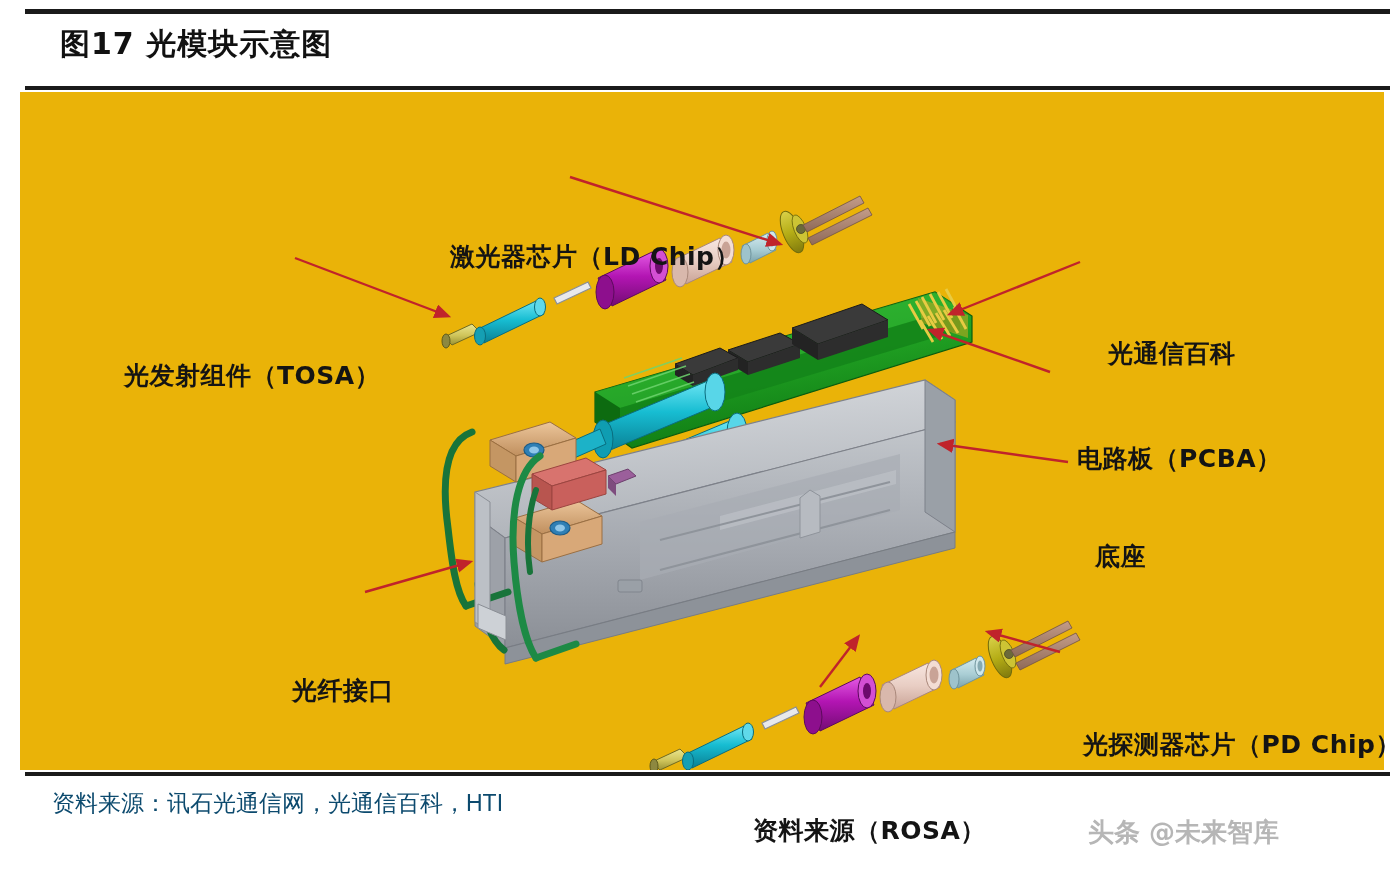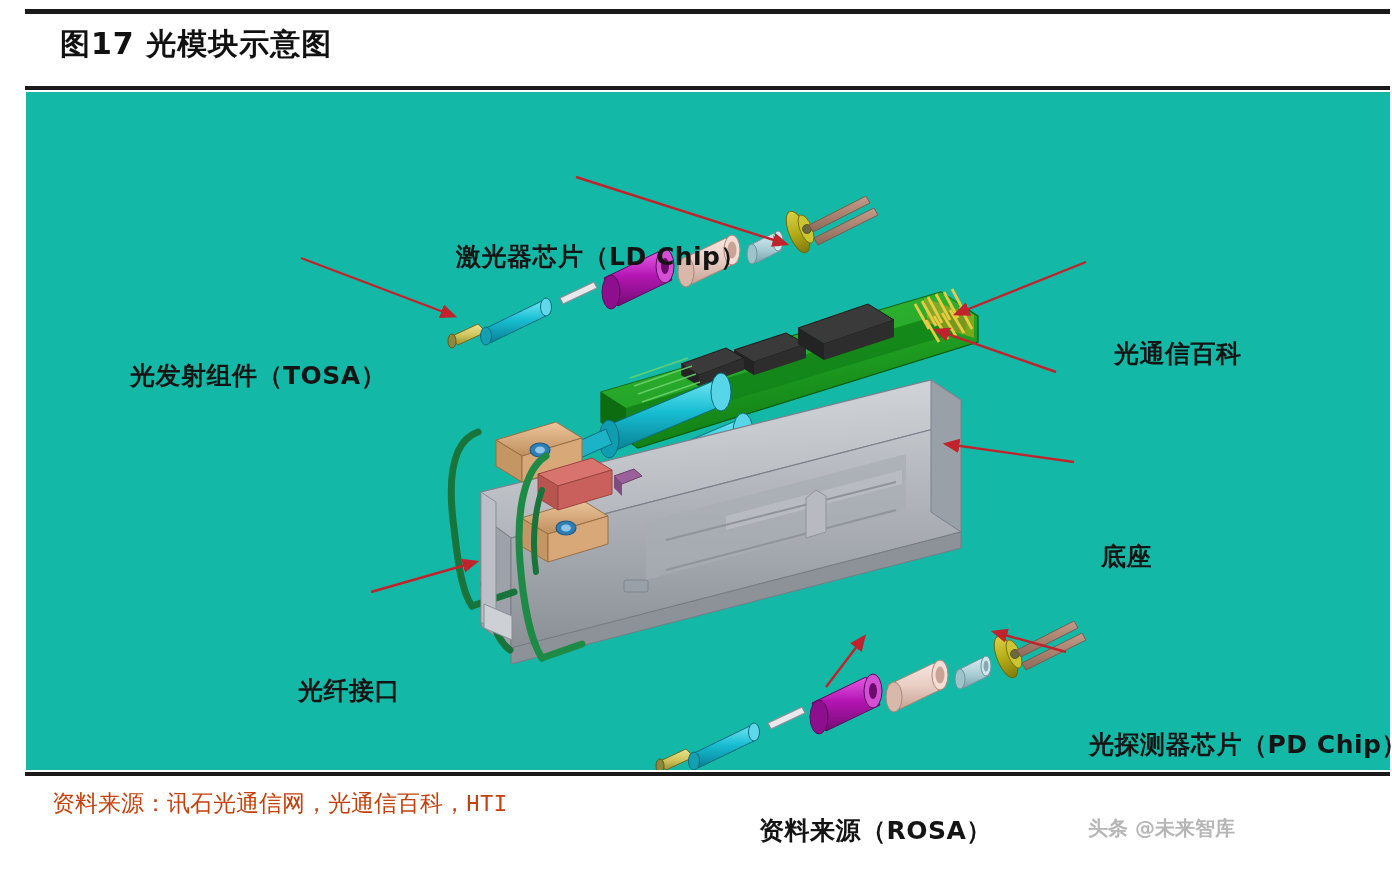--- a/index.html
+++ b/index.html
@@ -38,46 +38,46 @@
     font-weight: bold;
     color: #111;
     letter-spacing: 1px;
     white-space: nowrap;
     margin-left: 8px;
   }
   #fig-source {
     position: absolute;
     left: 52px;
     top: 788px;
-    font-family: Liberation Mono, monospace;
+    font-family: Liberation Sans, sans-serif;
     font-size: 23px;
-    color: #c2410c;
+    color: #0c4a6e;
     white-space: nowrap;
   }
   #watermark {
     position: absolute;
     left: 1088px;
     top: 815px;
     font-family: "DejaVu Sans", "Liberation Sans", sans-serif;
-    font-size: 20px;
+    font-size: 26px;
     font-weight: bold;
     color: #9a9a9a;
     opacity: .72;
     white-space: nowrap;
     text-shadow: 1px 1px 0 #ffffff;
   }
 
   
   #diagram-canvas {
     position: absolute;
-    left: 26px;
+    left: 20px;
     top: 92px;
     width: 1364px;
     height: 678px;
-    background: #14b8a6;
+    background: #eab308;
   }
   #diagram-svg {
     position: absolute;
     left: 0;
     top: 0;
   }
 
   
   .callout {
     position: absolute;
@@ -400,19 +400,20 @@
         <line x1="1048" y1="370" x2="920" y2="352"></line>
         <line x1="345" y1="500" x2="450" y2="470"></line>
         <line x1="1040" y1="560" x2="968" y2="540"></line>
         <line x1="800" y1="595" x2="838" y2="545"></line>
       </g>
     </svg>
 
     <div class="callout lbl-ld">激光器芯片（LD Chip）</div>
     <div class="callout lbl-tosa">光发射组件（TOSA）</div>
     <div class="callout lbl-gold">光通信百科</div>
+    <div class="callout lbl-pcba">电路板（PCBA）</div>
     <div class="callout lbl-base">底座</div>
     <div class="callout lbl-fiber">光纤接口</div>
     <div class="callout lbl-pd">光探测器芯片（PD Chip）</div>
     <div class="callout lbl-rosa">资料来源（ROSA）</div>
 
   </div>
 </div>
 
 </body></html>

